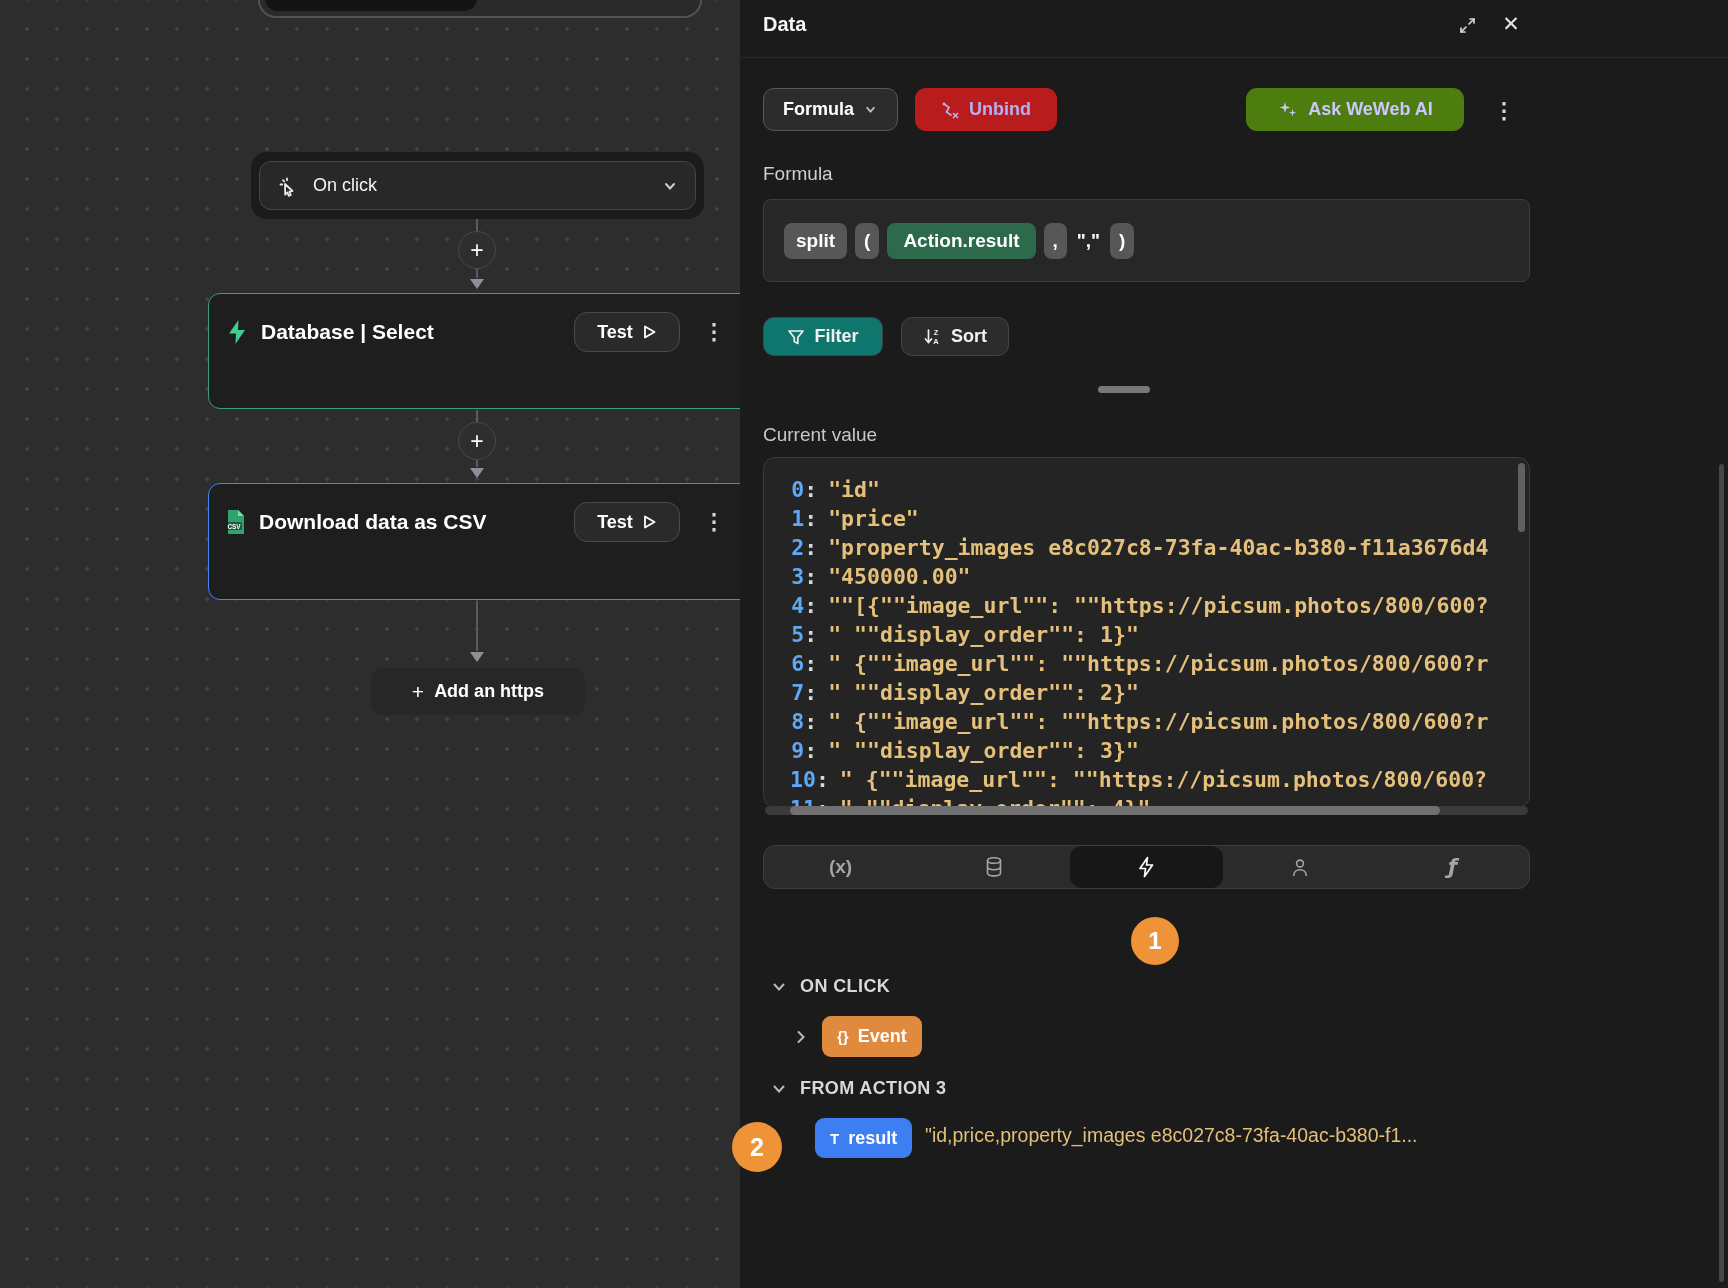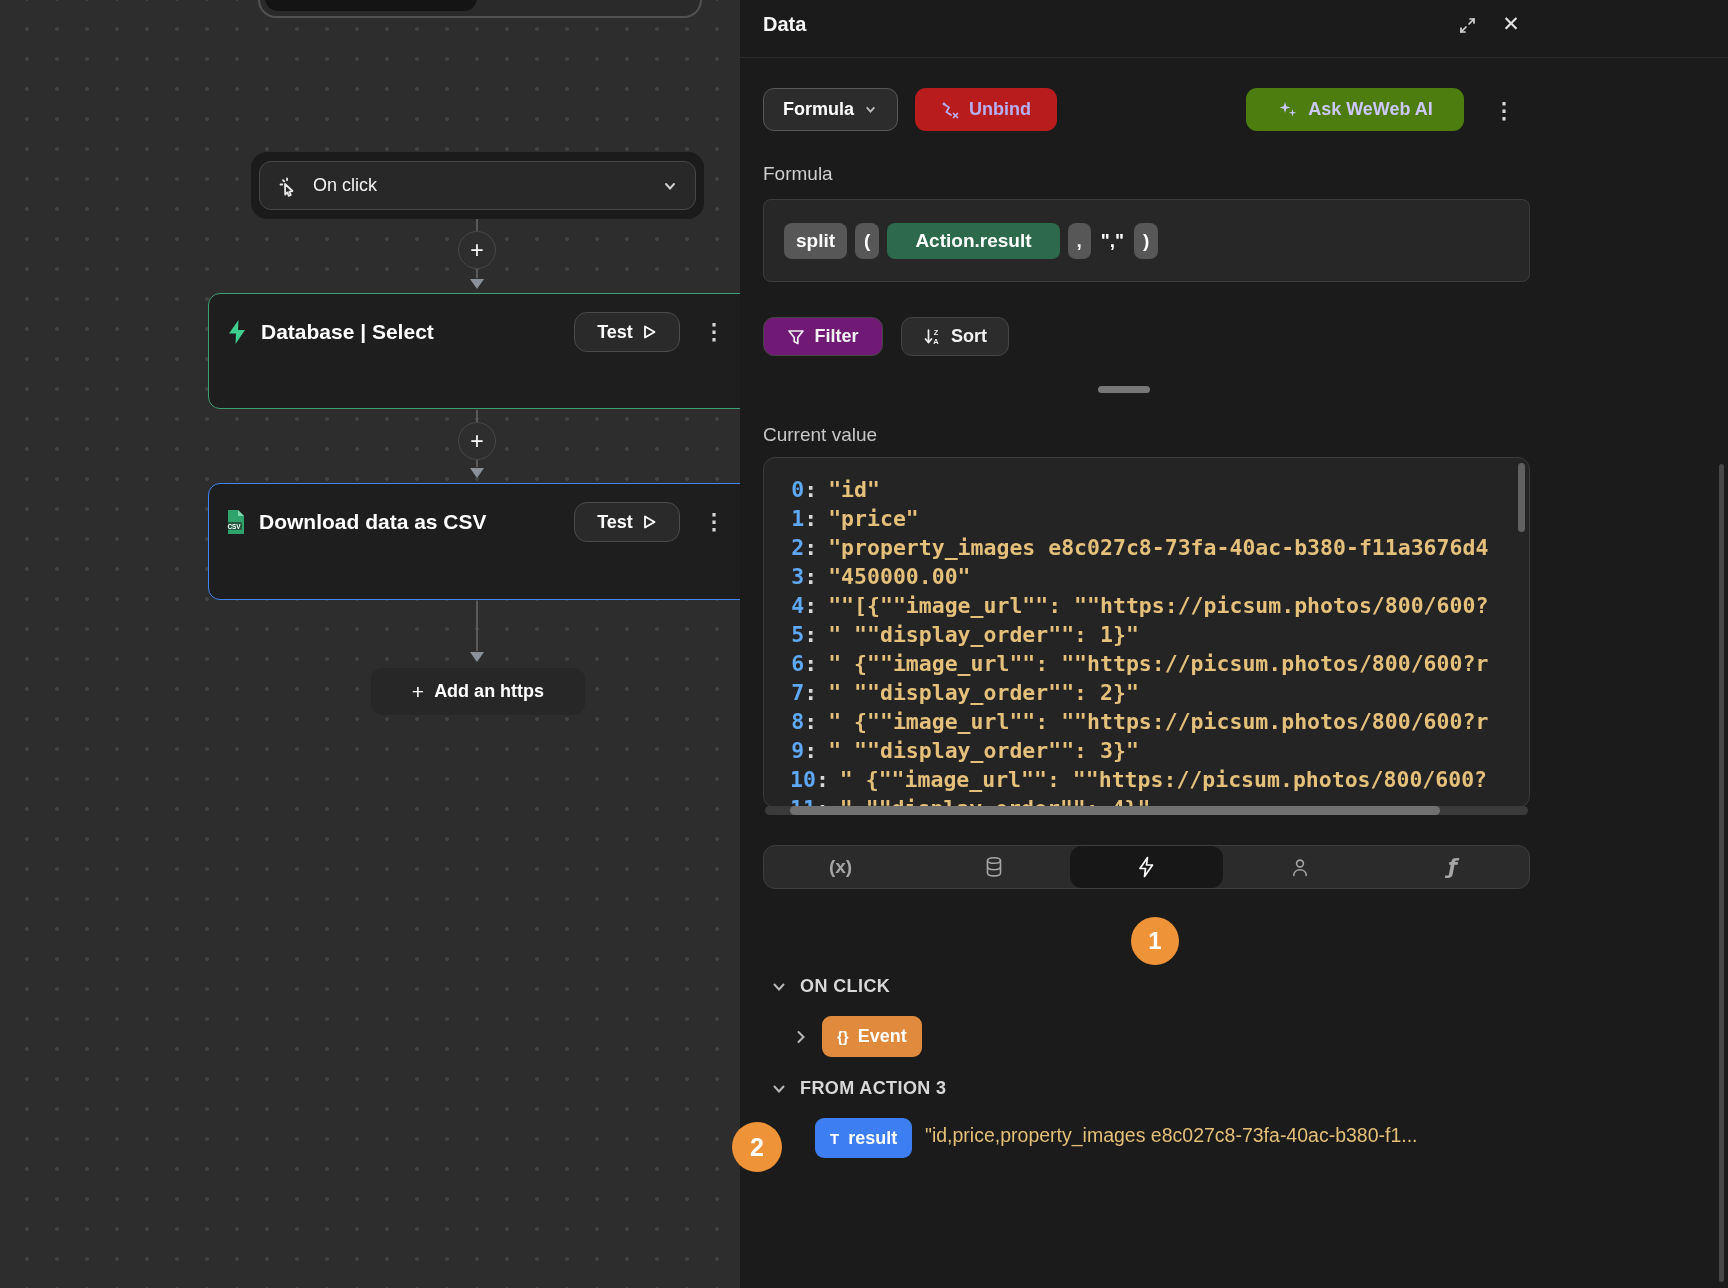--- a/index.html
+++ b/index.html
@@ -61,23 +61,23 @@
   .formula-btn { left:23px; top:88px; width:135px; height:43px; background:#2c2c2c; border:1.5px solid #585858; color:#fff; }
   .unbind-btn { left:175px; top:88px; width:142px; height:43px; background:#b91c1c; color:#b6b0f2; }
   .ask-ai-btn { left:506px; top:88px; width:218px; height:43px; background:#4d7c0f; color:#ccc7ff; }
   .toolbar-kebab { left:752px; top:97px; width:24px; height:28px; }
   .field-label { font-size:19px; color:#cfcfcf; font-weight:500; }
   .formula-box { left:23px; top:199px; width:767px; height:83px; background:#272727; border:1px solid #3c3c3c;
     border-radius:8px; display:flex; align-items:center; padding:0 20px; gap:8px; }
   .tok { font-size:19px; font-weight:600; color:#fff; }
   .tok-pill { background:#575757; border-radius:8px; padding:7px 12px; }
   .tok-paren { background:#575757; border-radius:8px; padding:7px 9px; }
-  .tok-green { background:#2d6a4c; border-radius:8px; padding:7px 28px; }
+  .tok-green { background:#2d6a4c; border-radius:8px; padding:7px 16px; }
   .tok-plain { padding:7px 2px; }
-  .filter-btn { left:23px; top:317px; width:120px; height:39px; background:#701a75; border:1px solid #454545; color:#f2f2f2; }
+  .filter-btn { left:23px; top:317px; width:120px; height:39px; background:#0f766e; border:1px solid #454545; color:#f2f2f2; }
   .sort-btn { left:161px; top:317px; width:108px; height:39px; background:#2c2c2c; border:1px solid #454545; color:#f2f2f2; }
   .drag-handle { left:358px; top:386px; width:52px; height:7px; border-radius:4px; background:#787878; }
   .code-box { left:23px; top:457px; width:767px; height:351px; background:#242424; border:1px solid #3a3a3a;
     border-radius:12px; overflow:hidden; padding:17px 0 0 26px;
     font-family:"DejaVu Sans Mono", monospace; font-size:21.5px; font-weight:600; line-height:29px; white-space:nowrap; }
   .code-line { white-space:pre; }
   .ln { display:inline-block; min-width:2.1ch; text-align:right; color:#5fa8f5; }
   .ln::after { content:":"; color:#d8d8d8; }
   .lv { color:#e5c07b; margin-left:11px; }
   .vscroll-thumb { left:778px; top:463px; width:7px; height:69px; background:#606060; border-radius:4px; }

